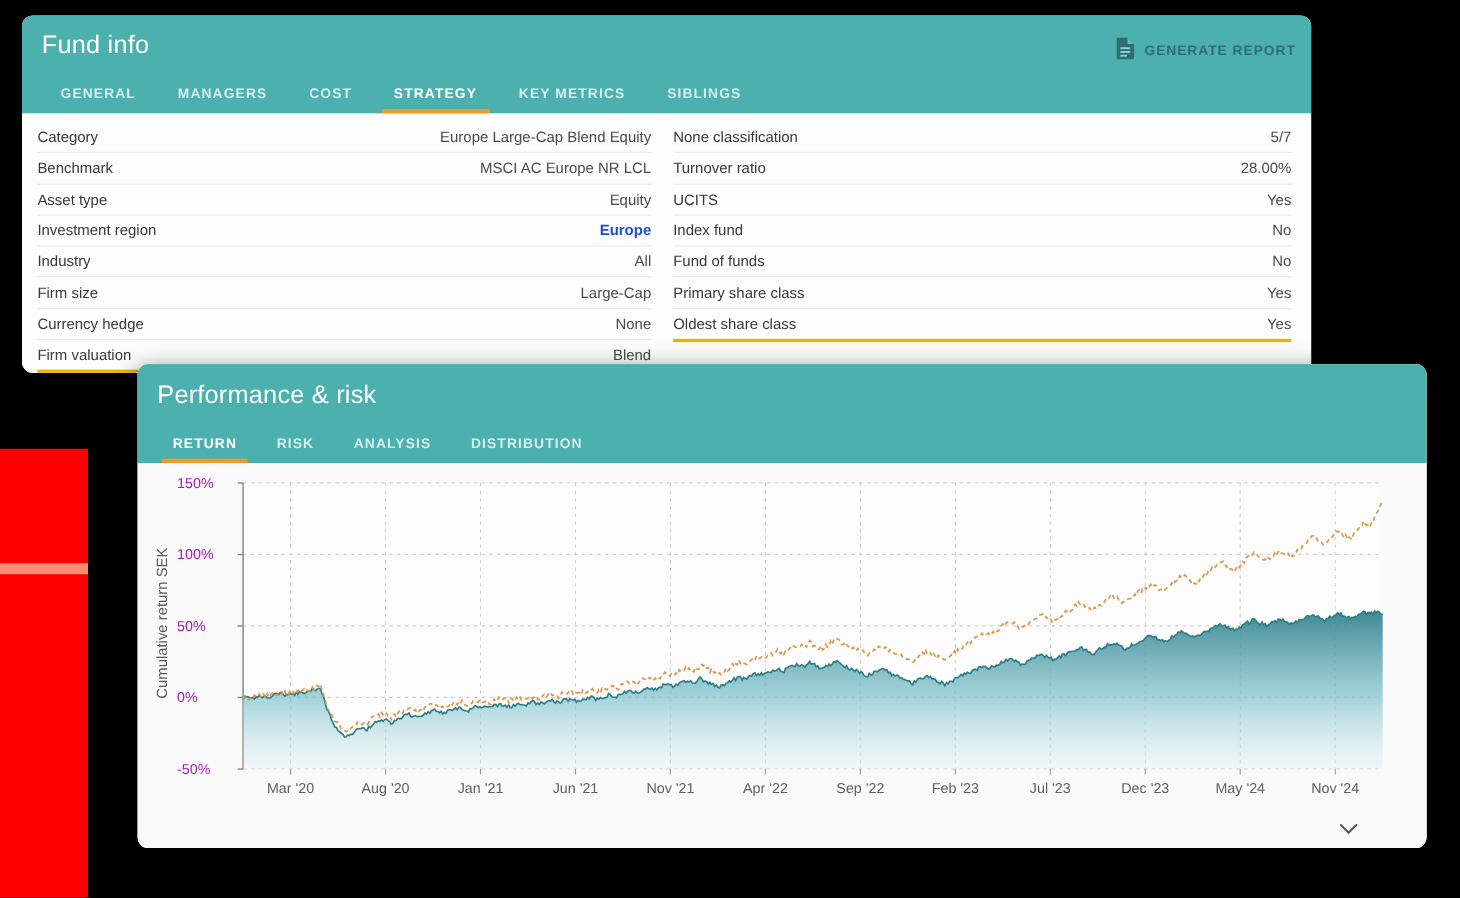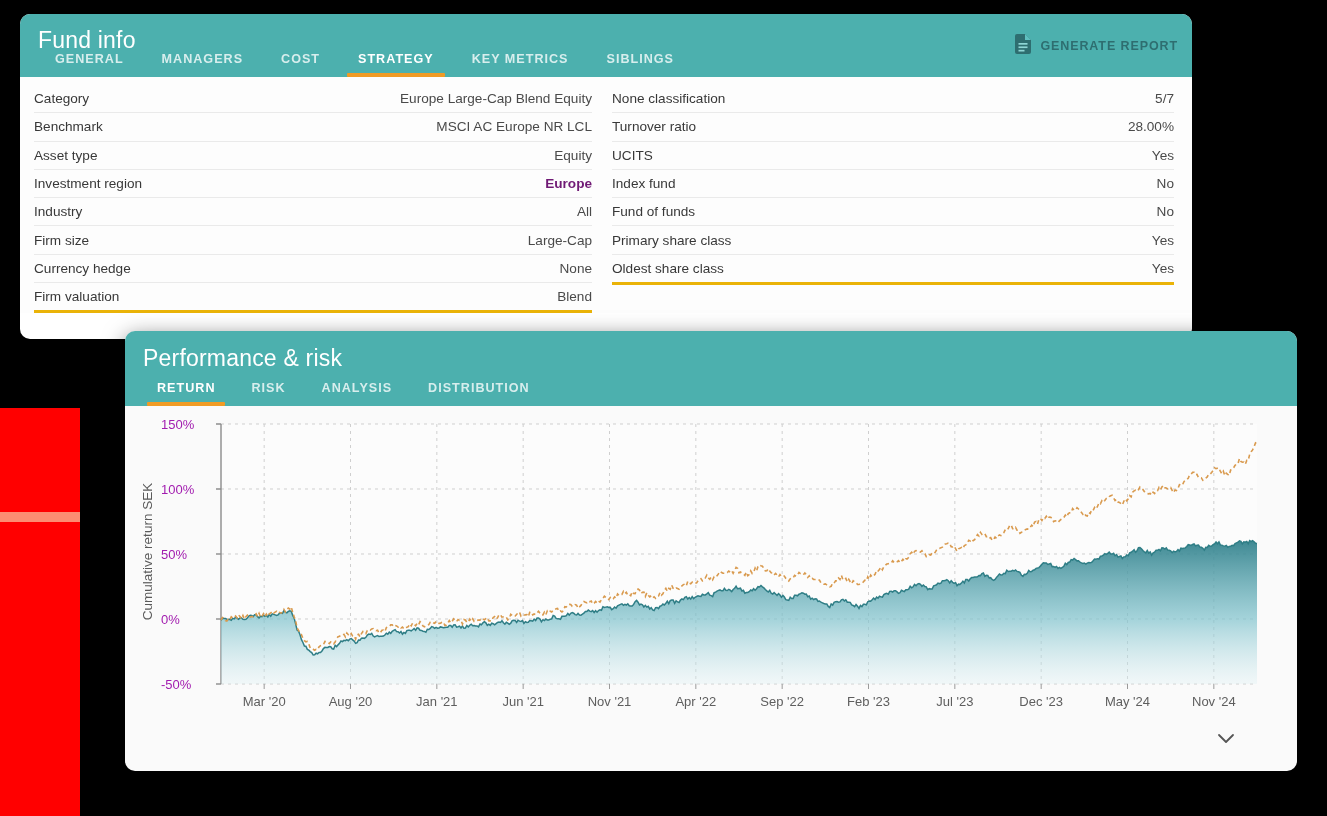--- a/index.html
+++ b/index.html
@@ -42,21 +42,21 @@
   
   #fund-card {
     left: 20px; top: 14px;
     width: 1172px; height: 325px;
     background: #FFFFFF;
   }
   .card-header {
     background: #4CB0AE;
     position: relative;
   }
-  #fund-card .card-header { height: 63px; }
+  #fund-card .card-header { height: 89px; }
   .card-title {
     position: absolute;
     left: 18px; top: 13px;
     color: #FFFFFF;
     font-size: 23px;
     font-weight: 400;
     letter-spacing: 0.2px;
   }
   .generate-report {
     position: absolute;
@@ -116,29 +116,29 @@
     justify-content: space-between;
     align-items: center;
     height: 27.3px;
     border-bottom: 1px solid #EAEAEA;
     font-size: 13.6px;
     color: #3B3B3B;
   }
   .kv-row:last-child { border-bottom: 3px solid #eab308; }
   .kv-key { color: #383838; }
   .kv-val { color: #4A4A4A; text-align: right; }
-  .kv-val.link { color: #701a75; font-weight: 700; }
+  .kv-val.link { color: #1d4ed8; font-weight: 700; }
 
   
   #perf-card {
     left: 125px; top: 331px;
     width: 1172px; height: 440px;
     background: #FAFAFA;
   }
-  #perf-card .card-header { height: 75px; }
+  #perf-card .card-header { height: 90px; }
   #perf-card .card-title { top: 14px; left: 18px; font-size: 23px; }
   #perf-card .tabs { left: 14px; }
   #perf-card .tab { font-size: 12.6px; padding: 0 18px 11px 18px; }
 
   .perf-body {
     position: relative;
     height: 350px;
     background: #FAFAFA;
   }
   .chevron-wrap {

